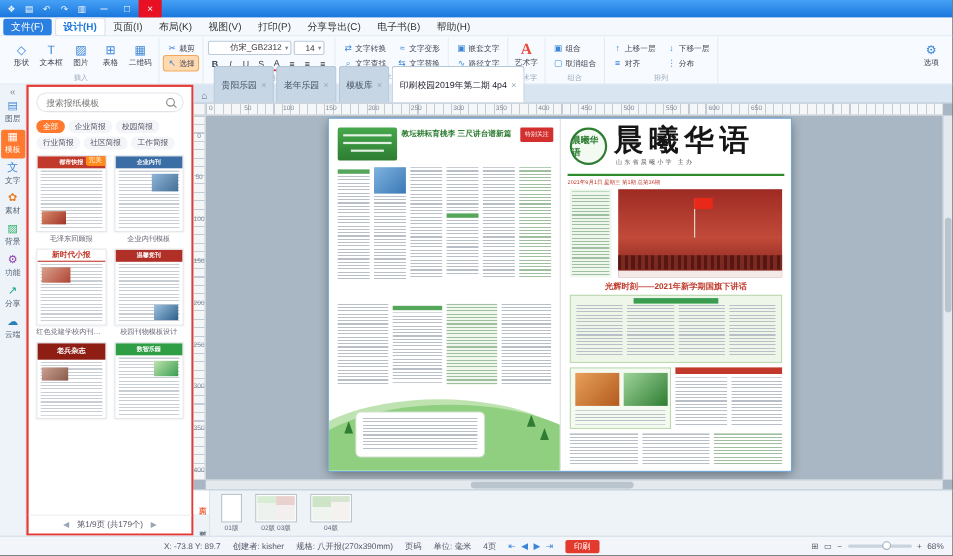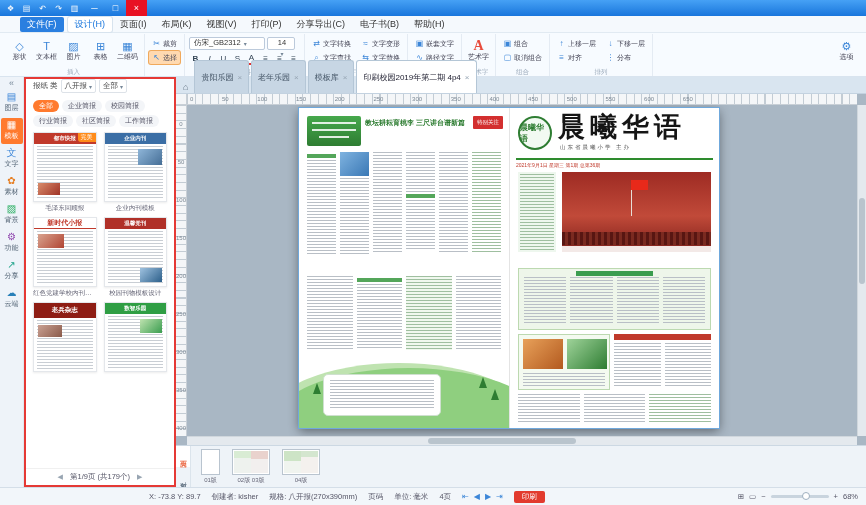--- a/index.html
+++ b/index.html
@@ -11,41 +11,41 @@
   .titlebar{height:16px;background:linear-gradient(#46a1f5,#1976dc);display:flex;align-items:center;
             color:#fff;font-size:9px;padding-left:4px;gap:3px;flex:none;}
   .tb-ic{font-size:8px;width:13px;text-align:center;opacity:.95;}
   .tb-title{flex:1;text-align:center;font-size:9px;white-space:nowrap;overflow:hidden;}
   .winbtns{display:flex;flex:none;}
   .winbtn{width:21px;height:16px;display:flex;align-items:center;justify-content:center;font-size:9px;}
   .winbtn.close{background:#e81123;}
 
   
   .menubar{height:17px;background:#f5f9fd;border-bottom:1px solid #e1eaf2;display:flex;align-items:center;
-           font-size:9px;color:#333;padding-left:20px;gap:1px;flex:none;}
+           font-size:9px;color:#333;padding-left:3px;gap:1px;flex:none;}
   .mtab{padding:1px 7px;border-radius:2px;white-space:nowrap;}
   .mtab.file{background:#2a7fe0;color:#fff;margin-right:3px;}
-  .mtab.active{background:#fff;box-shadow:0 0 0 1px #d7e3ee;color:#1976dc;font-weight:normal;}
+  .mtab.active{background:#fff;box-shadow:0 0 0 1px #d7e3ee;color:#1976dc;font-weight:bold;}
 
   
   .ribbon{height:44px;background:#f7fbff;border-bottom:1px solid #d9e4ef;display:flex;padding:1px 3px 0;flex:none;}
   .rgroup{display:flex;flex-direction:column;border-right:1px solid #e4ebf3;padding:0 4px;flex:none;}
   .ritems{flex:1;display:flex;align-items:center;gap:2px;}
   .rlabel{height:9px;font-size:6.5px;color:#9aa9ba;text-align:center;line-height:9px;}
   .rv{display:flex;flex-direction:column;align-items:center;justify-content:center;min-width:25px;
       padding:1px 2px;font-size:7px;color:#445;border-radius:2px;}
   .rv .ric{font-size:11px;line-height:12px;color:#3c86d8;}
   .rv.art .ric{color:#e84b3c;font-weight:bold;font-family:"Liberation Serif",serif;font-size:14px;}
   .rcol{display:flex;flex-direction:column;gap:1px;justify-content:center;}
   .rgrid{display:grid;grid-template-columns:auto auto;gap:1px 4px;}
   .rh{display:flex;align-items:center;gap:2px;font-size:7px;color:#445;padding:1px 3px;border-radius:2px;height:13px;white-space:nowrap;}
   .rh .ric{font-size:8px;color:#3c86d8;width:9px;text-align:center;}
   .rh.active{background:#ffd9b0;box-shadow:0 0 0 1px #f0a95c;}
   .combo{height:13px;background:#fff;border:1px solid #bccadb;border-radius:2px;font-size:7.5px;color:#333;
-         display:flex;align-items:center;justify-content:flex-start;padding:0 2px 0 4px;gap:3px;white-space:nowrap;}
+         display:flex;align-items:center;justify-content:flex-end;padding:0 2px 0 4px;gap:3px;white-space:nowrap;}
   .combo .chev{font-size:6px;color:#789;}
   .fbtn{width:13px;height:13px;border-radius:2px;font-size:8px;display:flex;align-items:center;justify-content:center;color:#345;}
   .fbtn.u{text-decoration:underline;} .fbtn.i{font-style:italic;} .fbtn.b{font-weight:bold;}
   .fbtn.col{border-bottom:2px solid #e03030;height:13px;}
   .rgroup.last{margin-left:auto;border-right:none;}
 
   
   .dtabs{height:17px;background:#d9e5f0;display:flex;align-items:flex-end;padding-left:3px;gap:2px;
          border-bottom:1px solid #c3d2e0;flex:none;}
   .dhome{font-size:9px;color:#567;padding:0 4px 1px;}
@@ -287,21 +287,21 @@
     </div>
 
     <div class="rgroup">
       <div class="ritems">
         <div class="rcol" style="gap:2px;">
           <div style="display:flex;gap:2px;">
             <div class="combo" style="width:76px;">
               <span>仿宋_GB2312</span>
               <span class="chev">▾</span>
             </div>
-            <div class="combo" style="width:28px;flex-direction:column;">
+            <div class="combo" style="width:28px;">
               <span>14</span>
               <span class="chev">▾</span>
             </div>
           </div>
           <div style="display:flex;gap:1px;">
             <span class="fbtn b">B</span>
             <span class="fbtn i">I</span>
             <span class="fbtn u">U</span>
             <span class="fbtn">S</span>
             <span class="fbtn col">A</span>
@@ -447,30 +447,23 @@
         <span class="ric">↗</span>
         <span>分享</span>
       </div>
       <div class="rail-item">
         <span class="ric">☁</span>
         <span>云端</span>
       </div>
     </div>
 
     <div class="panel">
-      <div class="filter-row">
-        <span>报纸 类</span>
-        <span class="mini-combo">
-          <span>八开报</span>
-          <span class="chev">▾</span>
-        </span>
-        <span class="mini-combo">
-          <span>全部</span>
-          <span class="chev">▾</span>
-        </span>
+      <div class="search-wrap">
+        <input class="search-input" placeholder="搜索报纸模板" style="">
+        <span class="mag"></span>
       </div>
       <div class="chips">
         <span class="chip active">全部</span>
         <span class="chip">企业简报</span>
         <span class="chip">校园简报</span>
         <span class="chip">行业简报</span>
         <span class="chip">社区简报</span>
         <span class="chip">工作简报</span>
       </div>
 
@@ -647,20 +640,21 @@
               <div class="p1-leftcol">
                   <div class="txtlines-g"></div>
                 </div>
               <div class="p1-photo">
                 <span class="pole"></span>
                 <span class="flag"></span>
                 <div class="crowd"></div>
                 <div class="caption"></div>
               </div>
 
+              <div class="p1-headline">光辉时刻——2021年新学期国旗下讲话</div>
 
               <div class="p1-box1">
                 <span class="gh"></span>
                 <div class="col txtlines"></div>
                 <div class="col txtlines"></div>
                 <div class="col txtlines"></div>
                 <div class="col txtlines"></div>
               </div>
 
               <div class="p1-photos">

